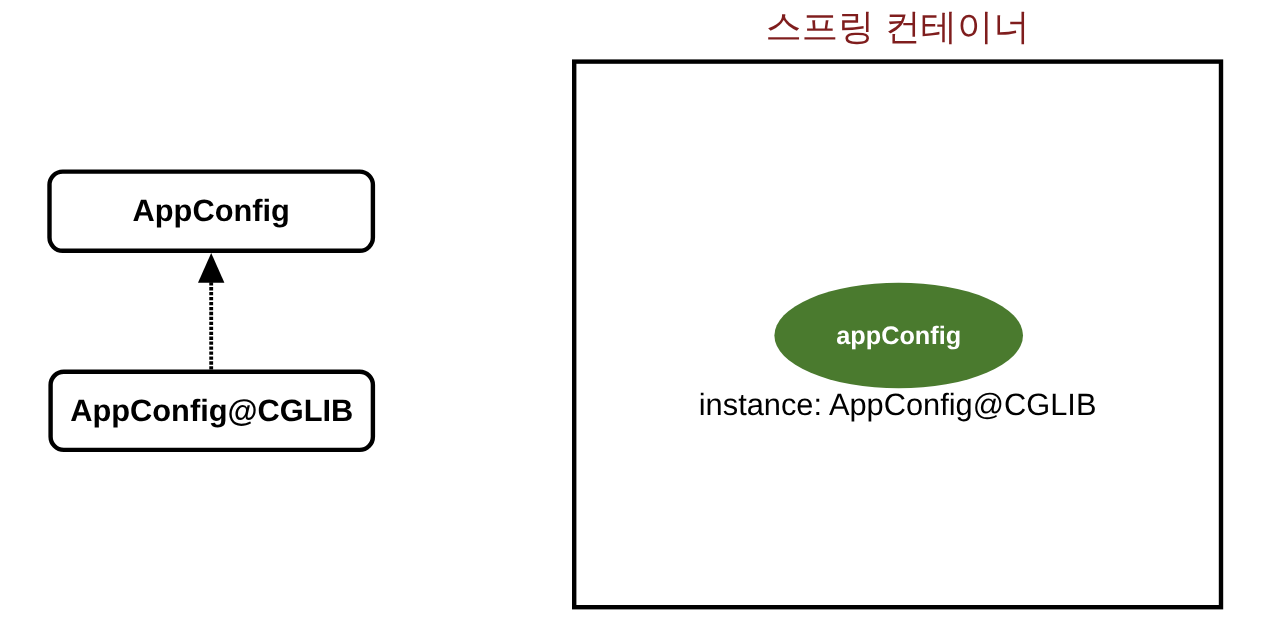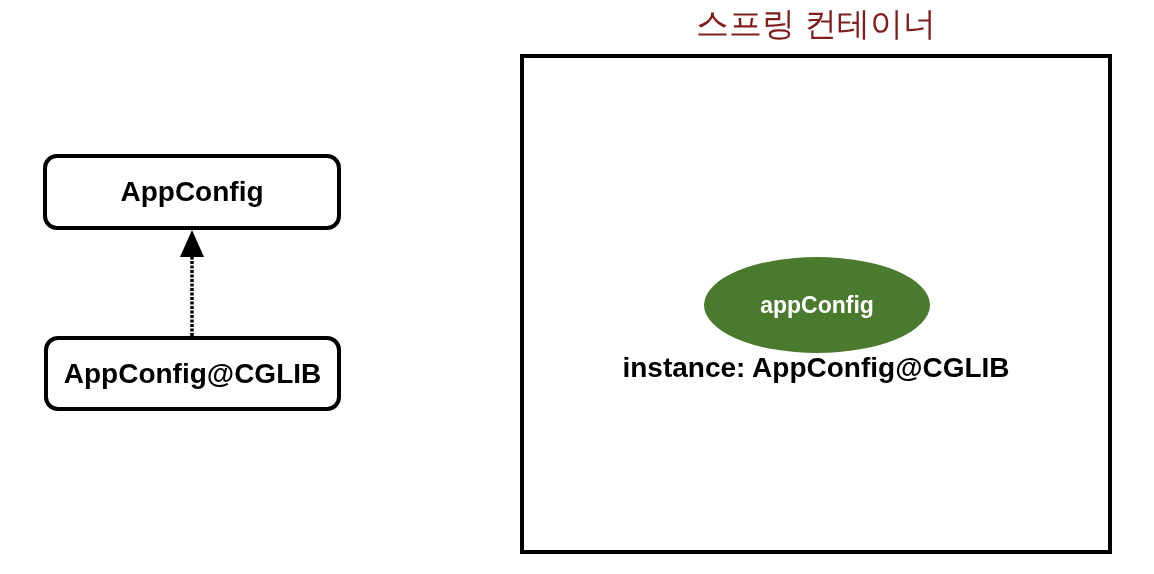--- a/index.html
+++ b/index.html
@@ -84,21 +84,21 @@
     font-size: 23px;
     font-weight: 600;
   }
   .instance-label {
     position: absolute;
     left: 520px;
     top: 352px;
     width: 592px;
     text-align: center;
     font-size: 28px;
-    font-weight: bold;
+    font-weight: normal;
     color: #000000;
   }
 </style>
 </head>
 <body>
 
 <div class="canvas" style="background: rgb(255, 255, 255);">
 
   <div class="class-box box-appconfig">
     <span>AppConfig</span>

